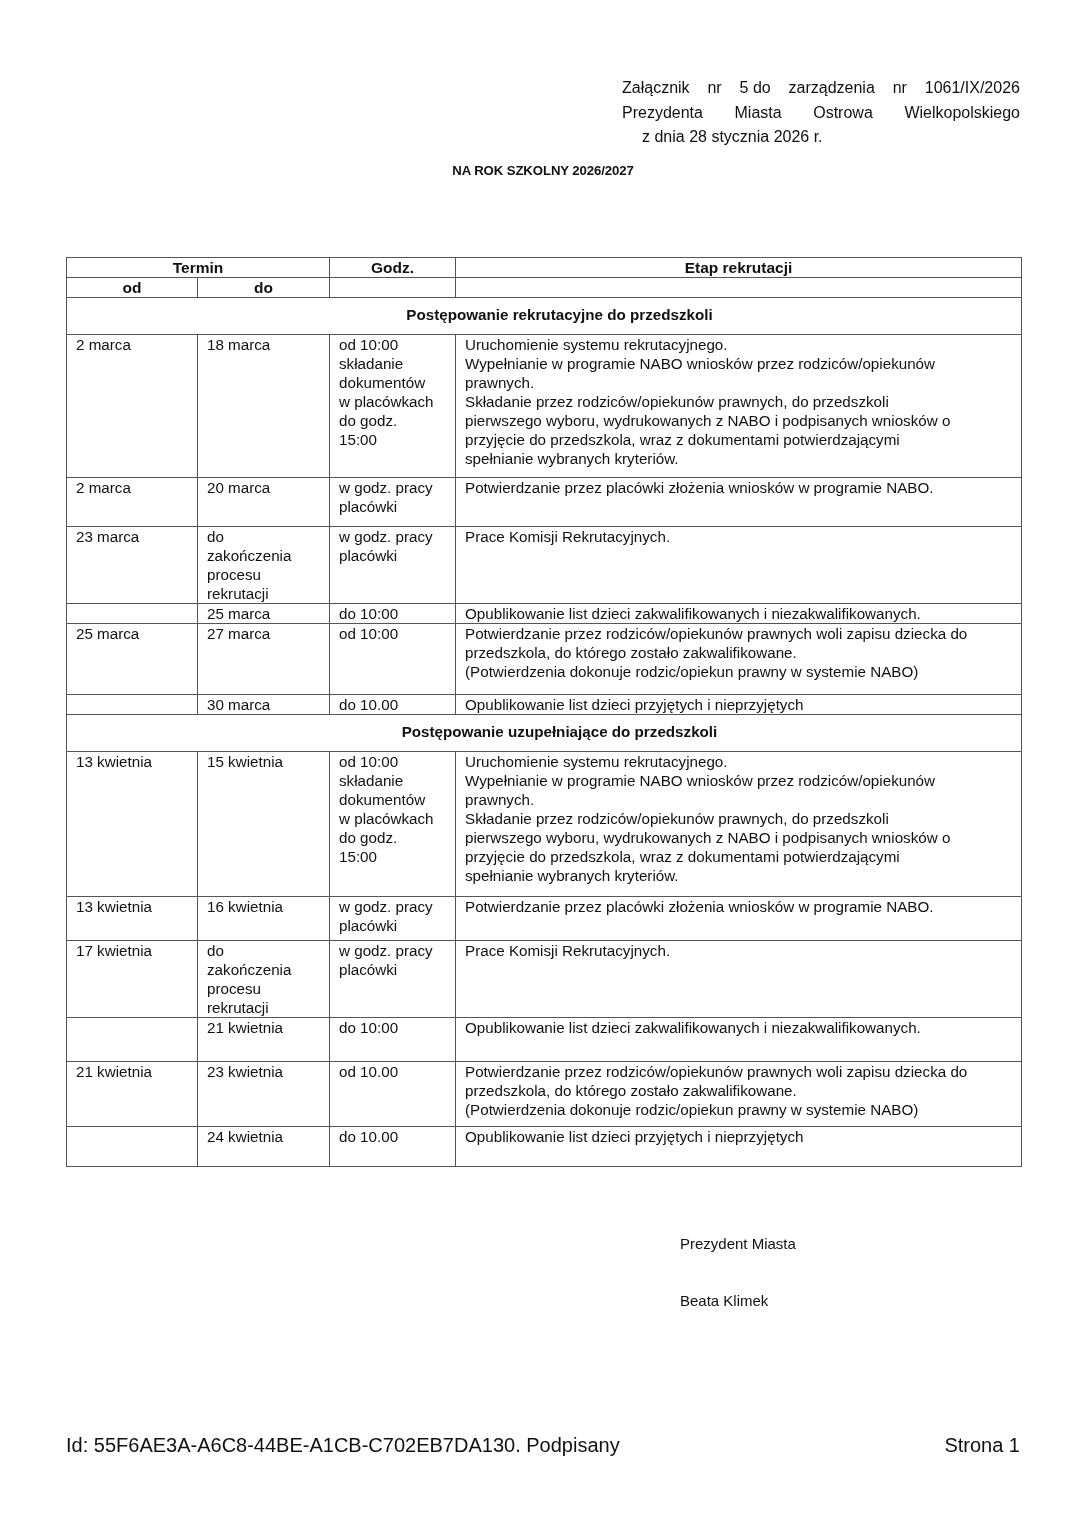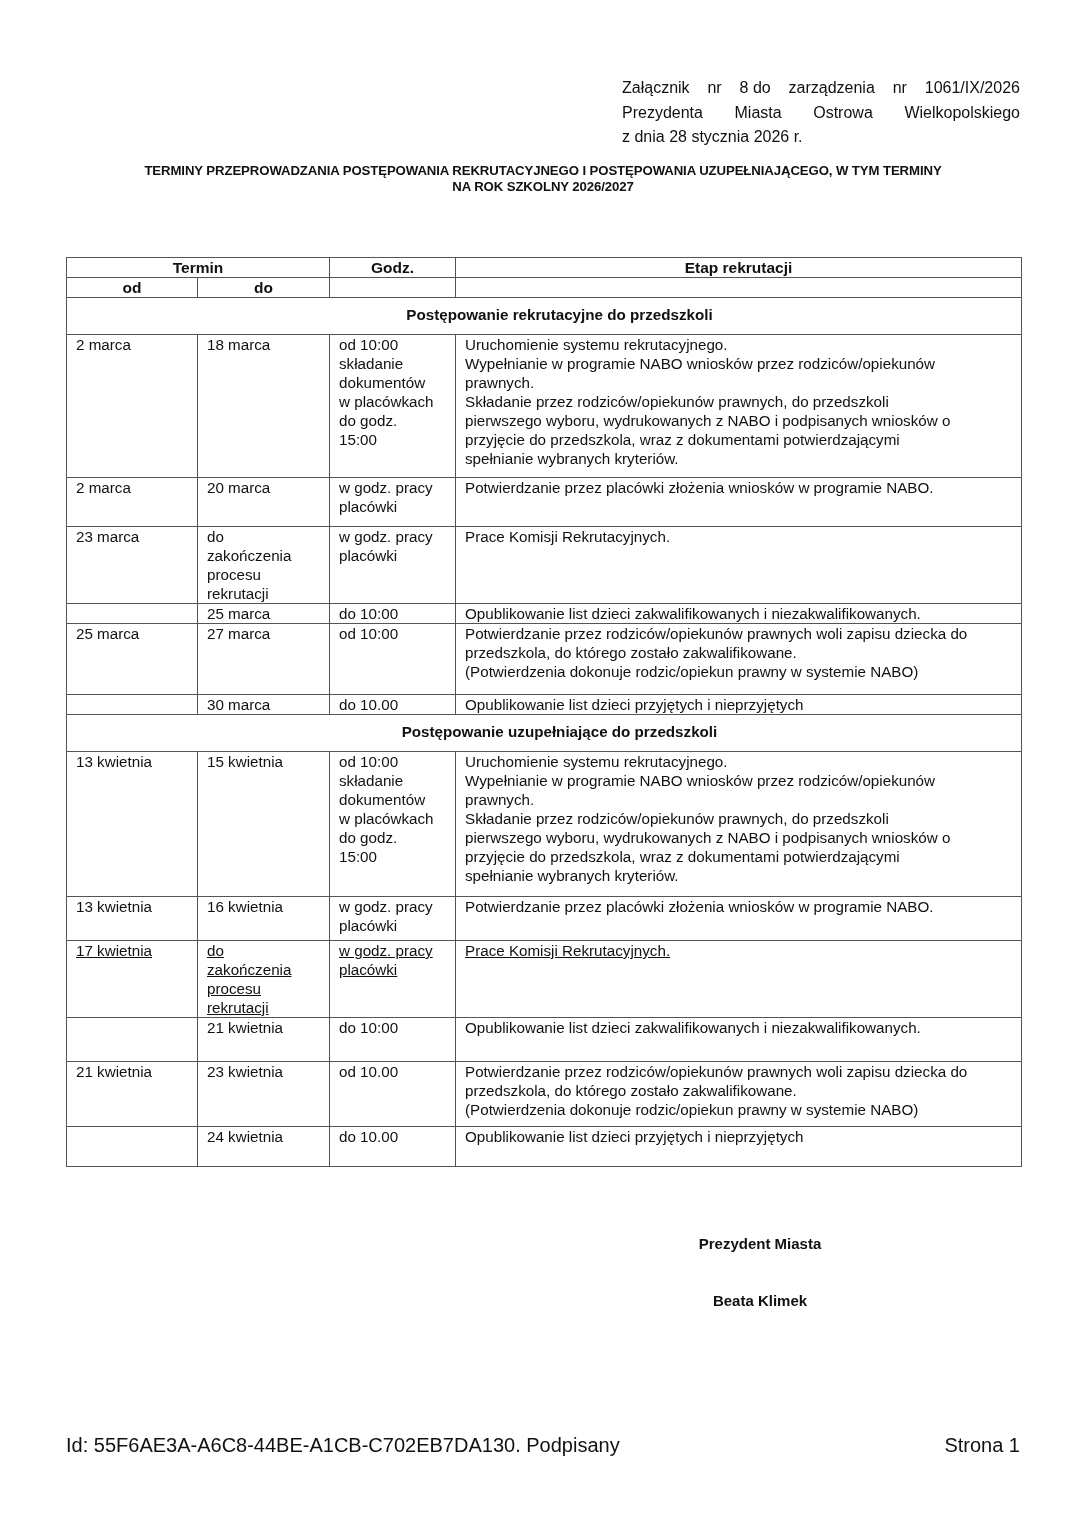--- a/index.html
+++ b/index.html
@@ -5,71 +5,70 @@
     html, body { margin: 0; padding: 0; background: #ffffff; }
     body {
       width: 1086px; height: 1536px; position: relative; overflow: hidden;
       font-family: "Liberation Sans", sans-serif; color: #111111;
     }
     .annex {
       position: absolute; left: 622px; top: 76px; width: 398px;
       font-size: 16px; line-height: 24.5px;
     }
     .annex .line { display: flex; justify-content: space-between; white-space: nowrap; }
-    .annex .line.left { justify-content: flex-start; }
+    .annex .line.left { justify-content: flex-start; margin-left: 20px; }
     .title {
       position: absolute; left: 66px; top: 163px; width: 954px;
       text-align: center; font-weight: bold; font-size: 13.2px; line-height: 15.5px;
       letter-spacing: -0.1px;
     }
     table.schedule {
       position: absolute; left: 66px; top: 257px; width: 955px;
       border-collapse: collapse; table-layout: fixed;
       font-size: 15.2px; line-height: 19px;
     }
     table.schedule td, table.schedule th {
       border: 1.3px solid #555555; vertical-align: top; padding: 0 9px; text-align: left;
     }
     table.schedule th { font-weight: bold; text-align: center; font-size: 15.5px; padding: 0; line-height: 19px; }
     table.schedule td.section {
       text-align: center; font-weight: bold; padding-top: 7px; height: 29px; padding-left: 40px;
     }
     table.schedule td .ws { white-space: pre-line; }
     col.c1 { width: 131px; } col.c2 { width: 132px; } col.c3 { width: 126px; } col.c4 { width: 566px; }
     .sign {
-      position: absolute; left: 660px; width: 200px; text-align: center;
-      font-weight: bold; font-size: 15px;
+      position: absolute; left: 680px; width: 200px; text-align: left;
+      font-weight: normal; font-size: 15px;
     }
     .footer {
       position: absolute; top: 1434px; font-size: 20px;
     }
   </style>
 </head>
 <body>
 
 <div class="annex">
   <div class="line">
     <span>Załącznik</span>
     <span>nr</span>
-    <span>8 do</span>
+    <span>5 do</span>
     <span>zarządzenia</span>
     <span>nr</span>
     <span>1061/IX/2026</span>
   </div>
   <div class="line">
     <span>Prezydenta</span>
     <span>Miasta</span>
     <span>Ostrowa</span>
     <span>Wielkopolskiego</span>
   </div>
   <div class="line left">z dnia 28 stycznia 2026 r.</div>
 </div>
 
 <div class="title">
-  <div>TERMINY PRZEPROWADZANIA POSTĘPOWANIA REKRUTACYJNEGO I POSTĘPOWANIA UZUPEŁNIAJĄCEGO, W TYM TERMINY</div>
   <div>NA ROK SZKOLNY 2026/2027</div>
 </div>
 
 <table class="schedule">
   <colgroup>
       <col class="c1">
       <col class="c2">
       <col class="c3">
       <col class="c4">
     </colgroup>
@@ -164,21 +163,21 @@
 przyjęcie do przedszkola, wraz z dokumentami potwierdzającymi
 spełnianie wybranych kryteriów.</span></td>
       </tr>
       <tr style="height: 44px;">
         <td><span class="ws">13 kwietnia</span></td>
         <td><span class="ws">16 kwietnia</span></td>
         <td><span class="ws">w godz. pracy
 placówki</span></td>
         <td><span class="ws">Potwierdzanie przez placówki złożenia wniosków w programie NABO.</span></td>
       </tr>
-      <tr style="height: 76px; text-decoration: underline;">
+      <tr style="height: 76px;">
         <td><span class="ws">17 kwietnia</span></td>
         <td><span class="ws">do
 zakończenia
 procesu
 rekrutacji</span></td>
         <td><span class="ws">w godz. pracy
 placówki</span></td>
         <td><span class="ws">Prace Komisji Rekrutacyjnych.</span></td>
       </tr>
       <tr style="height: 44px;">

